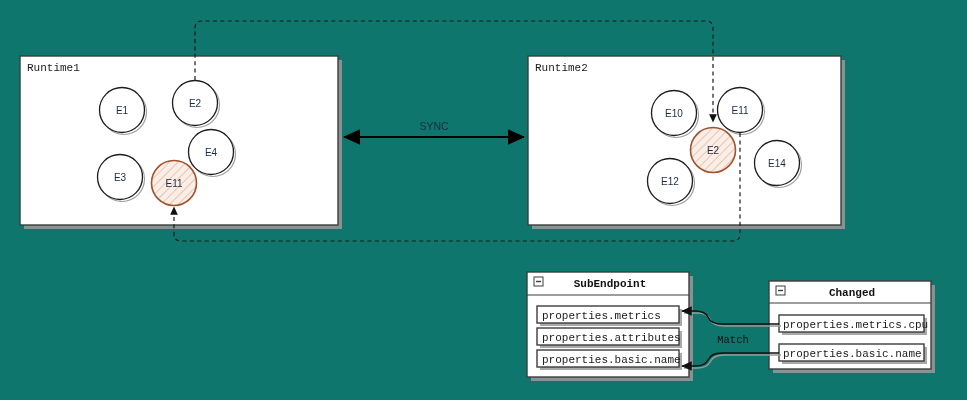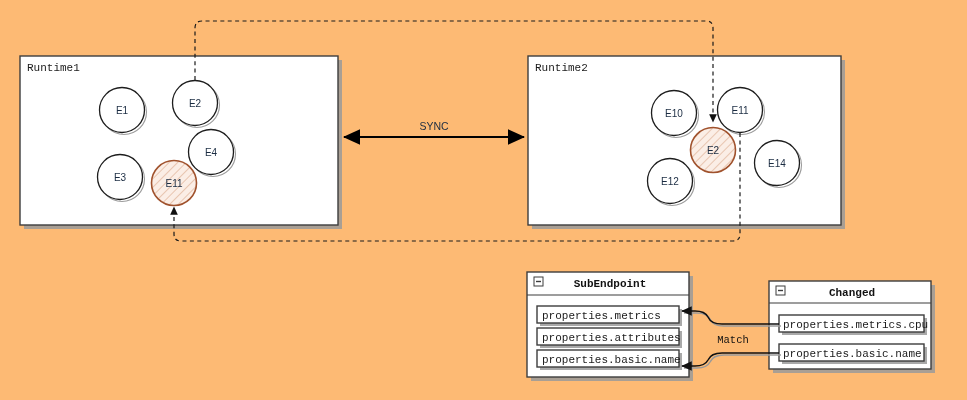--- a/index.html
+++ b/index.html
@@ -7,21 +7,21 @@
     padding: 0;
     background: #ffffff;
   }
   body {
     font-family: "Liberation Mono", "DejaVu Sans Mono", monospace;
   }
   #canvas {
     position: relative;
     width: 967px;
     height: 400px;
-    background: #fdba74;
+    background: #0f766e;
     overflow: hidden;
   }
   #canvas svg {
     position: absolute;
     top: 0;
     left: 0;
     width: 967px;
     height: 400px;
   }
   .runtime-label {

